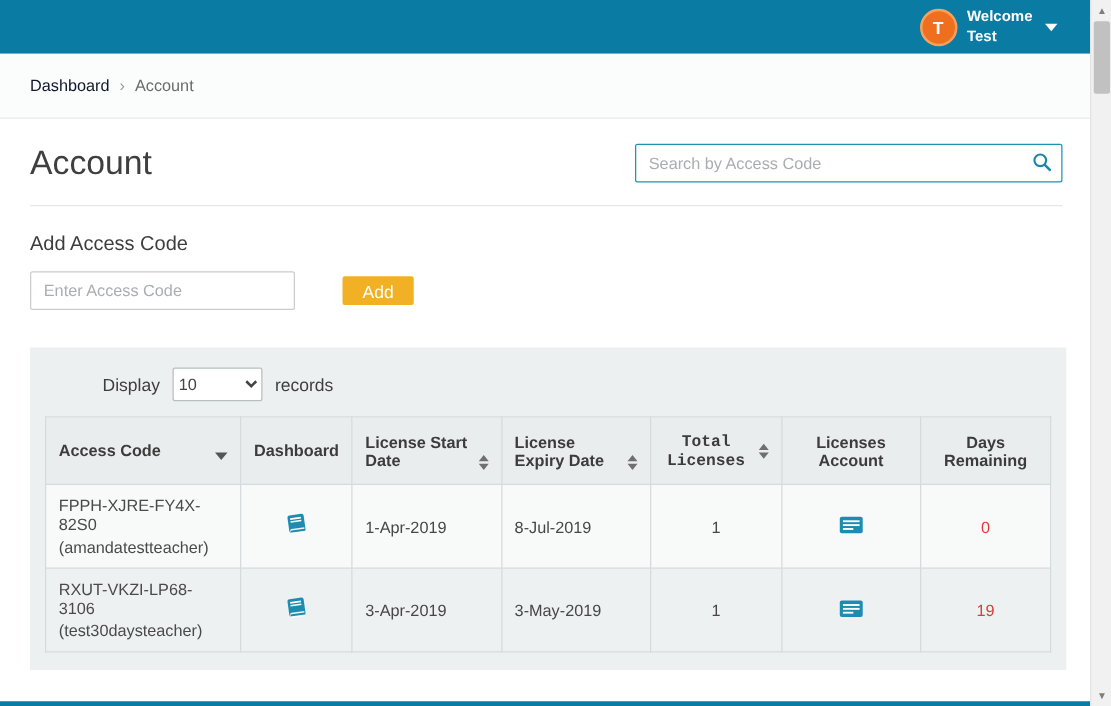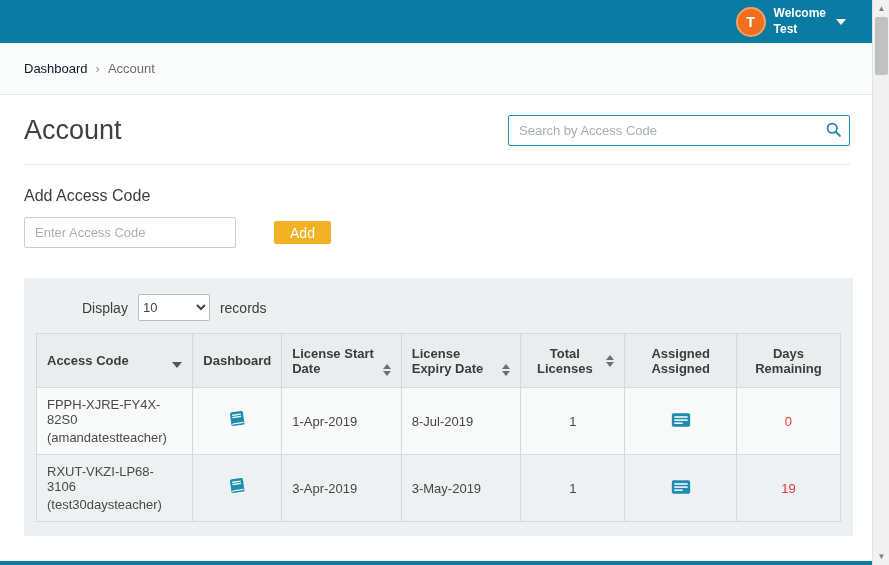--- a/index.html
+++ b/index.html
@@ -56,21 +56,21 @@
   .days-val { color: #e03b3b; }
 
   .th-access { color: #2499bd; cursor: pointer; }
   .th-access-inner { display: flex; align-items: flex-end; justify-content: space-between; }
   .caret-down-dark { width: 0; height: 0; border-left: 5px solid transparent; border-right: 5px solid transparent; border-top: 6px solid #555; margin-top: 5px; }
   .sort-icon { display: inline-flex; flex-direction: column; align-items: center; margin-left: 8px; vertical-align: middle; cursor: pointer; }
   .sort-up { width: 0; height: 0; border-left: 4px solid transparent; border-right: 4px solid transparent; border-bottom: 5px solid #6f6f6f; margin-bottom: 2px; }
   .sort-down { width: 0; height: 0; border-left: 4px solid transparent; border-right: 4px solid transparent; border-top: 5px solid #6f6f6f; }
   .th-flex { display: flex; align-items: flex-end; justify-content: flex-start; text-align: left; }
   .th-flex .th-text { max-width: 92px; }
-  .th-flex-center { display: flex; align-items: center; justify-content: center; }
+  .th-flex-center { display: flex; align-items: center; justify-content: center; font-family: Liberation Mono, monospace; }
 
   .icon-btn { background: none; border: none; cursor: pointer; padding: 0; }
 
   
   .panel-footer { display: flex; align-items: center; justify-content: space-between; padding: 16px 2px 4px 2px; }
   .showing-text { font-size: 14px; color: #3d3d3d; }
   .pagination { display: flex; }
   .page-btn { min-width: 31px; height: 30px; border: 1px solid #d8dbdd; background: #f4f6f7; color: #b9bcbe; font-size: 13px; display: flex; align-items: center; justify-content: center; cursor: pointer; }
   .page-btn.prev { border-radius: 3px 0 0 3px; }
   .page-btn.next { border-radius: 0 3px 3px 0; }
@@ -173,21 +173,21 @@
             <th style="width:13%;">
               <div class="th-flex-center">
                 <span class="th-text">Total Licenses</span>
                 <span class="sort-icon">
                     <span class="sort-up"></span>
                     <span class="sort-down"></span>
                   </span>
               </div>
             </th>
             <th style="width:14%;">
-              <span>Assigned Assigned</span>
+              <span>Licenses Account</span>
             </th>
             <th style="width:13%;">
               <span>Days Remaining</span>
             </th>
           </tr>
         </thead>
         <tbody>
           <tr>
             <td>
               <div class="code-line">FPPH-XJRE-FY4X-82S0</div>

